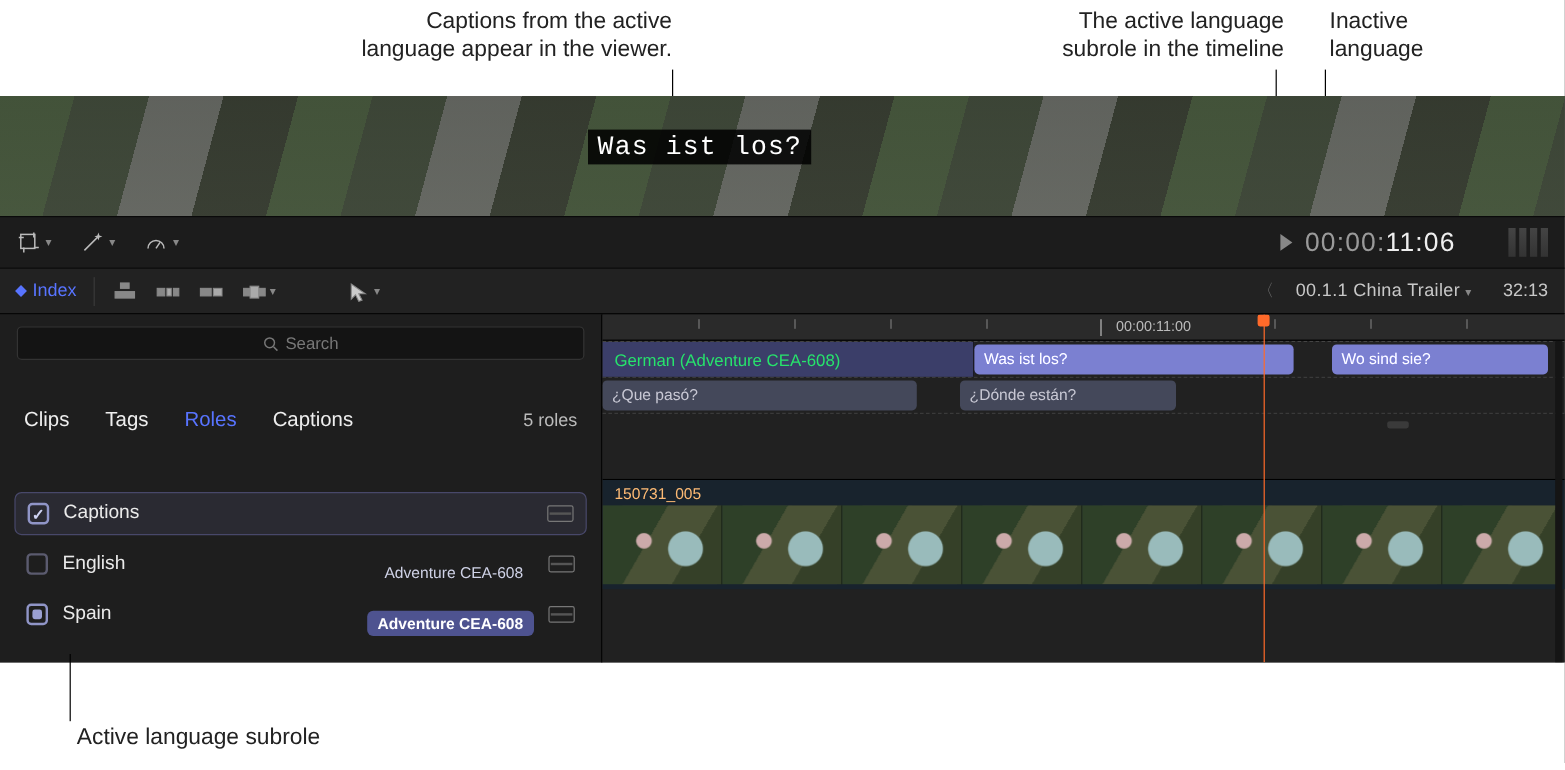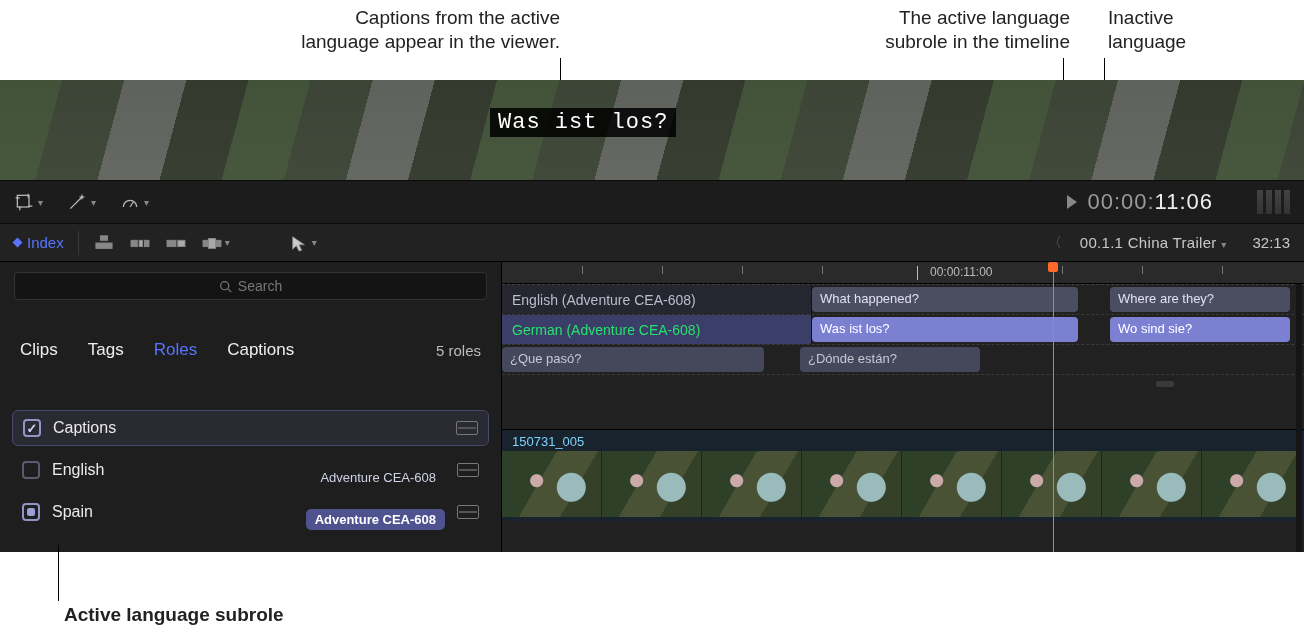--- a/index.html
+++ b/index.html
@@ -341,21 +341,21 @@
     border-radius: 2px;
   }
 
   .video-track {
     height: 92px;
     background: #18232d;
     border-top: 1px solid #000;
   }
   .video-track .clip-title {
     padding: 4px 10px 2px;
-    color: #7dd3fc;
+    color: #fdba74;
     font-size: 13px;
   }
   .thumb-strip {
     display: flex;
     height: 66px;
     overflow: hidden;
   }
   .thumb {
     width: 100px; height: 66px;
     flex-shrink: 0;
@@ -536,27 +536,20 @@
         <span class="tick big" style="left:415px"></span>
         <span class="tc" style="left:428px">00:00:11:00</span>
         <span class="tick" style="left:560px"></span>
         <span class="tick" style="left:640px"></span>
         <span class="tick" style="left:720px"></span>
       </div>
 
       <div class="playhead" id="playhead" style="left: 551px;"></div>
 
       <div class="cap-tracks" id="cap-tracks">
-          <div class="cap-track">
-            <div class="cap-track-label">English (Adventure CEA-608)</div>
-            <div class="cap-lane">
-              <div class="cap-clip clip-inactive" style="left: 0px; width: 266px;">What happened?</div>
-              <div class="cap-clip clip-inactive" style="left: 298px; width: 180px;">Where are they?</div>
-            </div>
-          </div>
           <div class="cap-track active">
             <div class="cap-track-label">German (Adventure CEA-608)</div>
             <div class="cap-lane">
               <div class="cap-clip clip-active" style="left: 0px; width: 266px;">Was ist los?</div>
               <div class="cap-clip clip-active" style="left: 298px; width: 180px;">Wo sind sie?</div>
             </div>
           </div>
           <div class="cap-track">
             <div class="cap-lane">
               <div class="cap-clip clip-dim" style="left: 0px; width: 262px;">¿Que pasó?</div>
@@ -582,13 +575,13 @@
           <div class="thumb"></div>
         </div>
       </div>
 
       <div class="scroll-thin"></div>
     </div>
   </div>
 </div>
 
 <div class="leader" style="left:58px; top:545px; width:1px; height:56px;"></div>
-<div class="bottom-callout left-align" style="left:64px; top:604px;font-weight:bold;">Active language subrole</div>
+<div class="bottom-callout left-align" style="left:64px; top:604px;">Active language subrole</div>
 
 </body></html>

